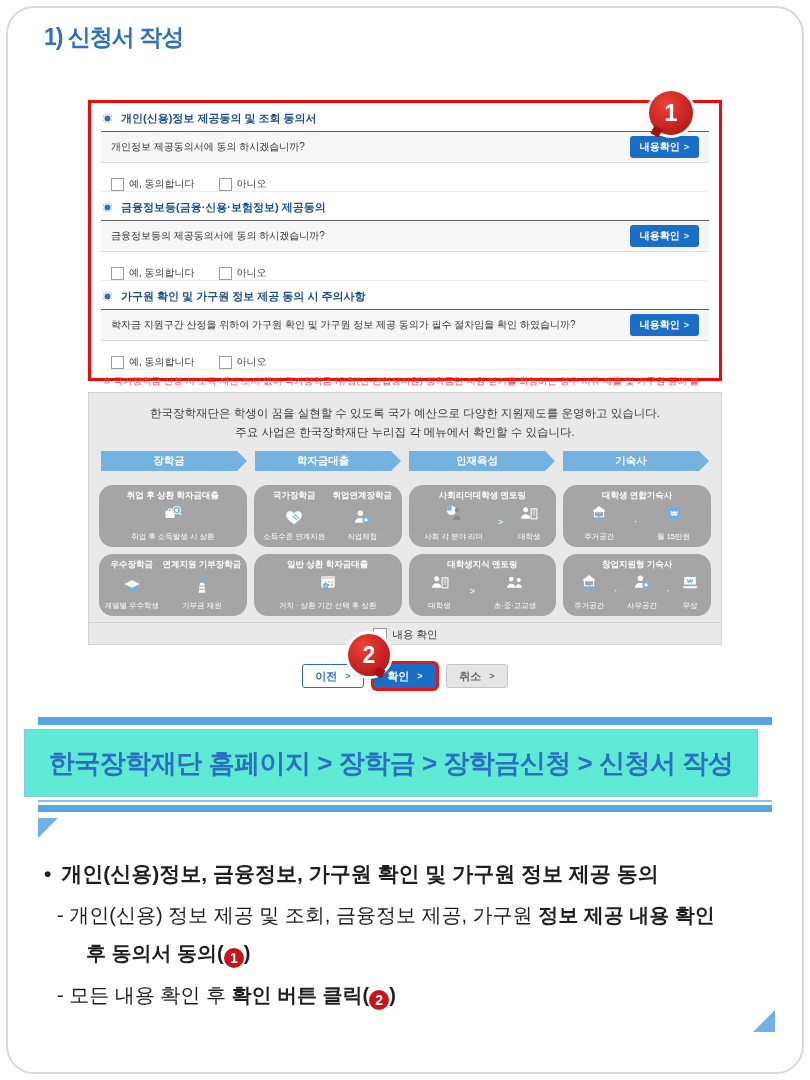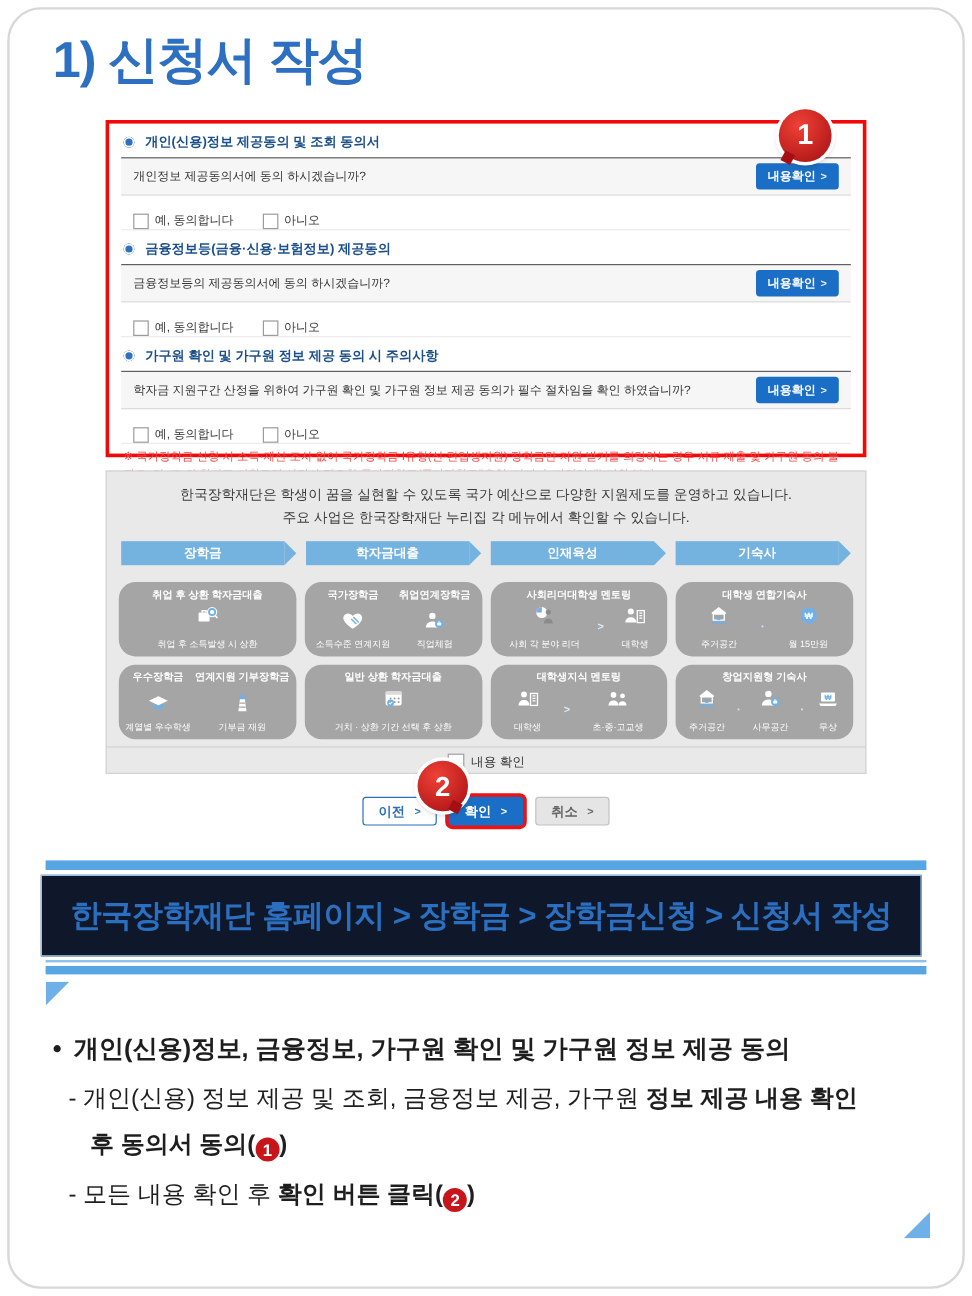--- a/index.html
+++ b/index.html
@@ -1,20 +1,20 @@
 <!DOCTYPE html>
 <html><head>
 <meta charset="utf-8">
 <style>
   html,body{margin:0;padding:0;background:#fff;}
   .screen{position:relative;width:810px;height:1080px;background:#fff;overflow:hidden;
           font-family:"Liberation Sans","DejaVu Sans",sans-serif;color:#222;}
   .page-frame{position:absolute;left:6px;top:6px;right:6px;bottom:6px;
               border:2px solid #d8d8d8;border-radius:28px;pointer-events:none;}
-  .title{position:absolute;left:44px;top:22px;font-size:42px;font-weight:bold;color:#2d6fc1;letter-spacing:-1px;}
+  .title{position:absolute;left:44px;top:22px;font-size:23px;font-weight:bold;color:#2d6fc1;letter-spacing:-1px;}
 
   
   .redbox{position:absolute;left:88px;top:100px;width:634px;height:281px;border:3px solid #f10808;
           background:#fff;box-sizing:border-box;padding:0 10px;}
   .sec-head{display:flex;align-items:center;gap:9px;padding:8px 2px 5px;font-size:11px;font-weight:bold;color:#1b4f8c;}
   .sec-bullet{width:9px;height:9px;border-radius:50%;background:#2d6fc1;box-shadow:inset 0 0 0 1.5px #fff,inset 0 0 0 4px #2d6fc1;flex:0 0 auto;}
   .qrow{display:flex;align-items:center;height:30px;background:#f6f6f6;border-top:1px solid #5f5f5f;
         border-bottom:1px solid #dcdcdc;padding:0 10px;font-size:10px;color:#333;gap:40px;}
   .btn-view{margin-left:auto;display:inline-flex;gap:4px;align-items:center;background:#1b6ec5;color:#fff;
             font-size:10px;font-weight:bold;padding:4px 10px;border-radius:3px;border:none;cursor:pointer;}
@@ -62,35 +62,35 @@
   .btn{height:24px;min-width:62px;display:inline-flex;align-items:center;justify-content:center;gap:8px;
        font-size:11px;font-weight:bold;border-radius:3px;box-sizing:border-box;padding:0 10px;cursor:pointer;}
   .btn .chev{font-size:9px;}
   .btn-prev{background:#fff;border:1px solid #2b6fc0;color:#2b6fc0;}
   .btn-confirm{background:#1b6ec5;border:1px solid #1b6ec5;color:#fff;box-shadow:0 0 0 3px #ee1313;}
   .btn-cancel{background:#e5e5e5;border:1px solid #c2c2c2;color:#666;}
   .confirm-wrap{position:relative;}
 
   
   .banner-bar-top{position:absolute;left:38px;top:717px;width:734px;height:8px;background:#58a5e4;}
-  .banner-panel{position:absolute;left:34px;top:729px;width:734px;height:68px;background:#0f172a;
+  .banner-panel{position:absolute;left:24px;top:729px;width:734px;height:68px;background:#5eead4;
                 border:1px solid #8ec1ec;box-sizing:border-box;display:flex;align-items:center;justify-content:center;
                 font-size:26px;font-weight:bold;color:#2b6fc0;letter-spacing:-0.5px;}
   .banner-line-thin{position:absolute;left:38px;top:800px;width:734px;height:2px;background:#8ec1ec;}
   .banner-bar-bottom{position:absolute;left:38px;top:805px;width:734px;height:7px;background:#58a5e4;}
   .corner-tri-left{position:absolute;left:38px;top:818px;width:20px;height:20px;background:#6fb0e8;
                    clip-path:polygon(0 0,100% 0,0 100%);}
   .corner-tri-right{position:absolute;left:753px;top:1010px;width:22px;height:22px;background:#6fb0e8;
                    clip-path:polygon(100% 0,100% 100%,0 100%);}
 
   
   .summary{position:absolute;left:44px;top:860px;width:735px;color:#1e1e1e;font-size:20px;}
   .sum-title{font-weight:bold;font-size:21px;display:flex;gap:10px;align-items:baseline;}
   .sum-item{margin-top:14px;margin-left:13px;}
-  .sum-cont{margin-top:11px;margin-left:31px;font-weight:bold;}
+  .sum-cont{margin-top:11px;margin-left:42px;font-weight:bold;}
   .b{font-weight:bold;}
   .badge-inline{display:inline-flex;width:20px;height:20px;border-radius:50%;background:#c8151b;color:#fff;
                 font-size:14px;font-weight:bold;align-items:center;justify-content:center;vertical-align:-3px;}
 </style>
 </head>
 <body>
 
 <div class="screen">
   <div class="page-frame"></div>
   <div class="title">1) 신청서 작성</div>

